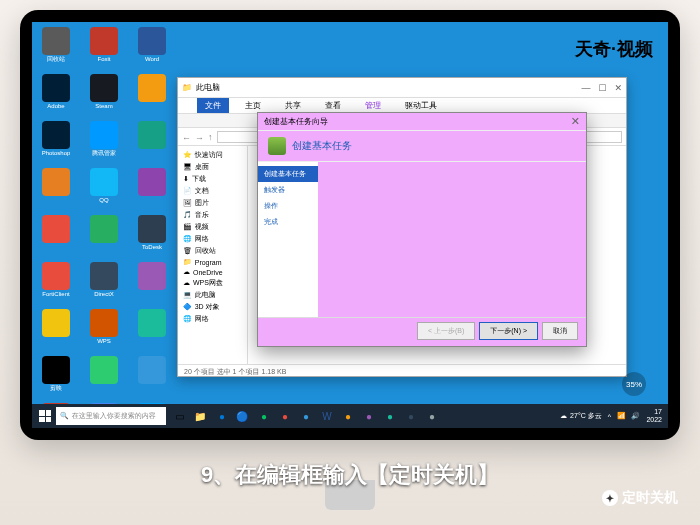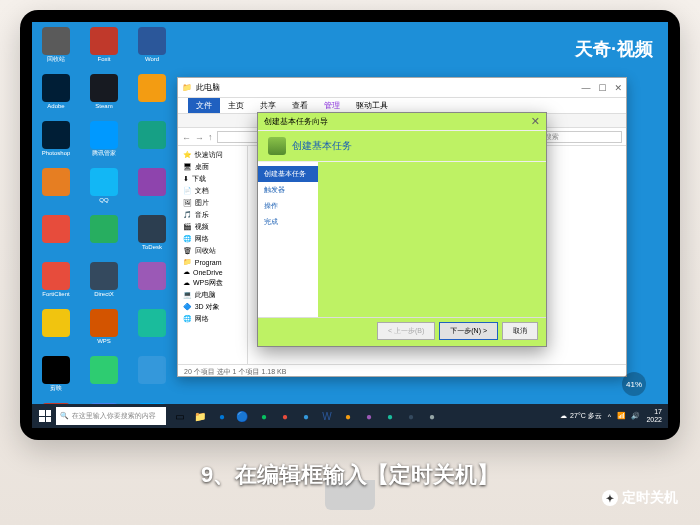--- a/index.html
+++ b/index.html
@@ -1,42 +1,42 @@
 <!DOCTYPE html>
 <html><head>
 <meta charset="utf-8">
 <style>
 *{margin:0;padding:0;box-sizing:border-box;font-family:"Microsoft YaHei",sans-serif}
 body{width:700px;height:525px;background:linear-gradient(#f5f0eb,#eae3dc);position:relative;overflow:hidden}
 .monitor{position:absolute;left:20px;top:10px;width:660px;height:430px;background:#000;border-radius:18px;padding:12px;box-shadow:0 10px 30px rgba(0,0,0,.2)}
 .screen{width:100%;height:100%;background:#1d8fd8;position:relative;overflow:hidden}
-.watermark-tr{position:absolute;top:15px;right:15px;color:#ffffff;font-size:18px;font-weight:bold}
+.watermark-tr{position:absolute;top:15px;right:15px;color:#000000;font-size:18px;font-weight:bold}
 .desktop-icons{position:absolute;left:5px;top:5px;display:grid;grid-template-columns:repeat(3,42px);gap:3px 6px}
 .dicon{width:38px;height:44px;display:flex;flex-direction:column;align-items:center;cursor:pointer}
 .dicon-img{width:28px;height:28px;border-radius:4px;display:flex;align-items:center;justify-content:center;font-size:14px;color:#fff}
 .dicon-lbl{font-size:6px;color:#fff;text-align:center;margin-top:1px;line-height:7px;overflow:hidden}
 .explorer{position:absolute;left:145px;top:55px;width:450px;height:300px;background:#fff;border:1px solid #aaa;box-shadow:0 4px 12px rgba(0,0,0,.3)}
 .exp-title{height:20px;background:#fff;display:flex;align-items:center;font-size:8px;padding:0 4px;border-bottom:1px solid #ddd}
 .exp-title-txt{flex:1;padding-left:4px}
 .win-ctrl{display:flex;gap:8px;font-size:9px;color:#666}
 .win-ctrl span{cursor:pointer}
-.exp-tabs{height:16px;display:flex;font-size:8px;align-items:center;padding-left:10px;border-bottom:1px solid #ddd}
+.exp-tabs{height:16px;display:flex;font-size:8px;align-items:center;gap:8px;padding-left:19px;border-bottom:1px solid #ddd}
 .exp-tab{padding:2px 8px;cursor:pointer}
 .exp-tab.active{background:#2060c0;color:#fff}
 .exp-ribbon{height:14px;background:#f5f5f5;border-bottom:1px solid #ddd}
 .exp-addr{height:18px;display:flex;align-items:center;padding:0 4px;gap:4px;border-bottom:1px solid #ddd}
 .exp-addr-nav{font-size:9px;color:#888;display:flex;gap:4px}
 .exp-addr-bar{flex:1;height:12px;border:1px solid #ccc;font-size:7px;padding:0 3px;display:flex;align-items:center}
 .exp-search{width:90px;height:12px;border:1px solid #ccc;font-size:7px;display:flex;align-items:center;padding:0 3px;color:#999}
 .exp-body{display:flex;height:calc(100% - 80px)}
 .exp-side{width:70px;border-right:1px solid #ddd;padding:3px;font-size:7px}
 .exp-side-item{display:flex;align-items:center;gap:3px;padding:1px 2px;cursor:pointer}
 .exp-main{flex:1;background:#fff}
 .exp-status{height:14px;border-top:1px solid #ddd;font-size:7px;display:flex;align-items:center;padding:0 6px;color:#666}
-.wizard{position:absolute;left:225px;top:90px;width:290px;height:235px;background:#bef264;border:1px solid #888;box-shadow:0 6px 18px rgba(0,0,0,.4)}
+.wizard{position:absolute;left:225px;top:90px;width:330px;height:235px;background:#f0abfc;border:1px solid #888;box-shadow:0 6px 18px rgba(0,0,0,.4)}
 .wiz-title{height:18px;display:flex;align-items:center;font-size:8px;padding:0 6px;border-bottom:1px solid #eee}
 .wiz-title-txt{flex:1}
 .wiz-close{cursor:pointer;font-size:11px;color:#666}
 .wiz-head{padding:6px 10px;display:flex;align-items:center;gap:6px;border-bottom:1px solid #eee}
 .wiz-head-ico{width:18px;height:18px;background:linear-gradient(#8bc34a,#558b2f);border-radius:3px}
 .wiz-head-txt{font-size:10px;color:#1a5fb4}
 .wiz-body{display:flex;height:155px}
 .wiz-steps{width:60px;background:#fff;font-size:7px;padding:4px 0}
 .wiz-step{padding:3px 6px;color:#1a5fb4;cursor:pointer}
 .wiz-step.active{background:#2060c0;color:#fff}
@@ -296,21 +296,21 @@
       <div class="wiz-step">完成</div>
     </div>
   </div>
   <div class="wiz-foot">
     <button class="wiz-btn" disabled="" style="color:#aaa">&lt; 上一步(B)</button>
     <button class="wiz-btn primary">下一步(N) &gt;</button>
     <button class="wiz-btn">取消</button>
   </div>
 </div>
 
-<div class="circle-badge">41%</div>
+<div class="circle-badge">35%</div>
 
 <div class="taskbar">
   <div class="tb-start">
           <div class="tb-win">
             <div></div>
             <div></div>
             <div></div>
             <div></div>
           </div>
         </div>

